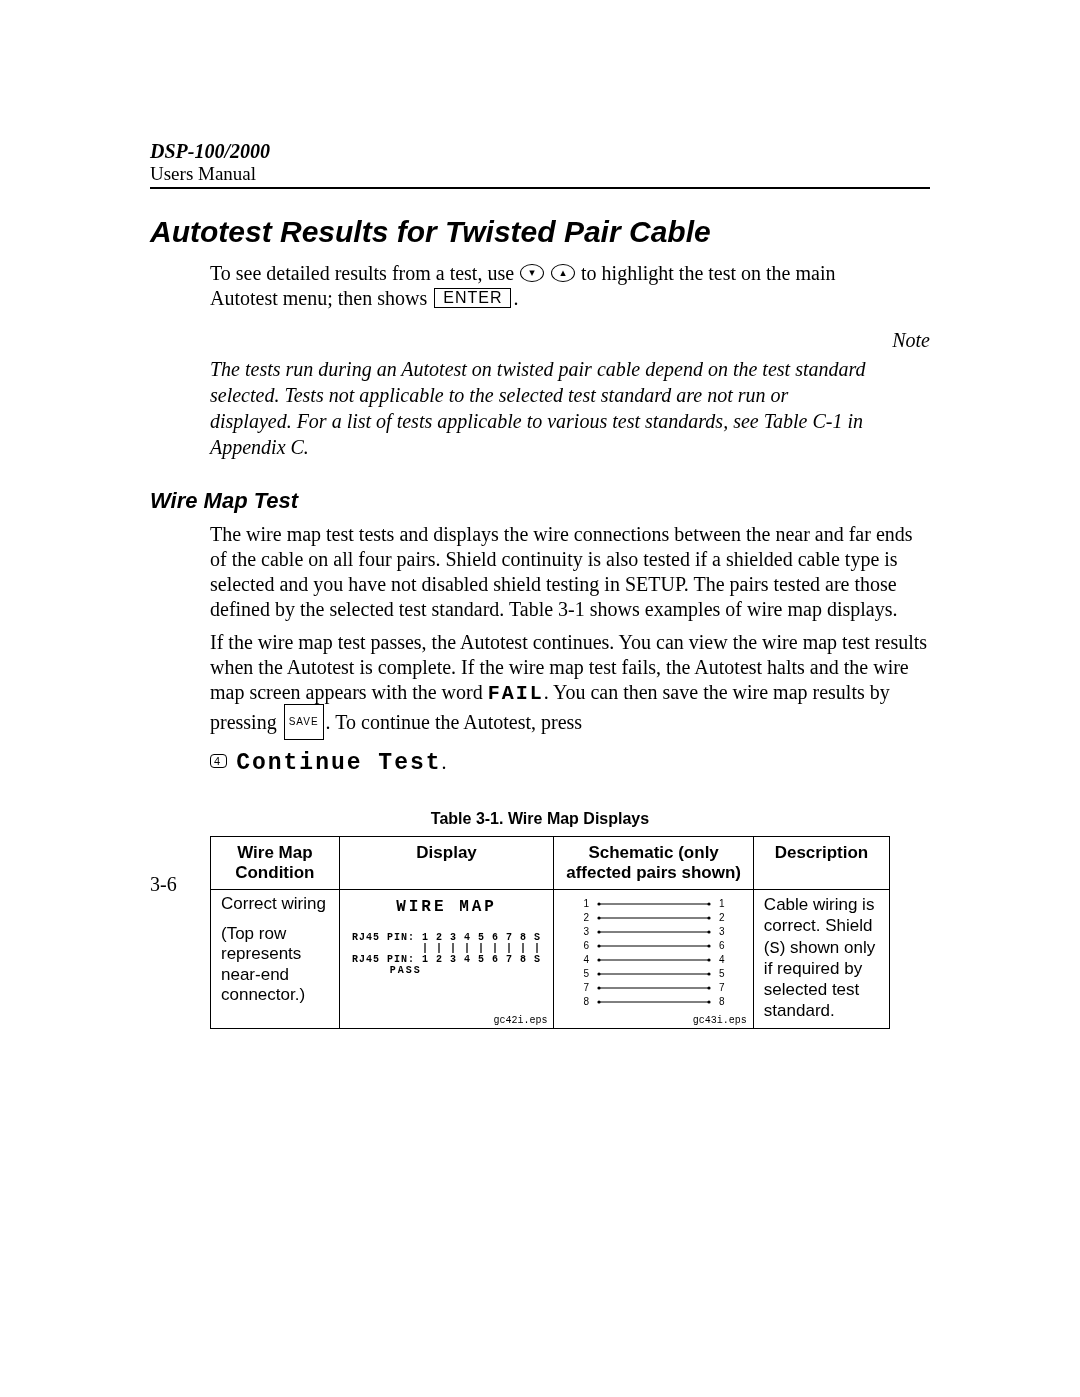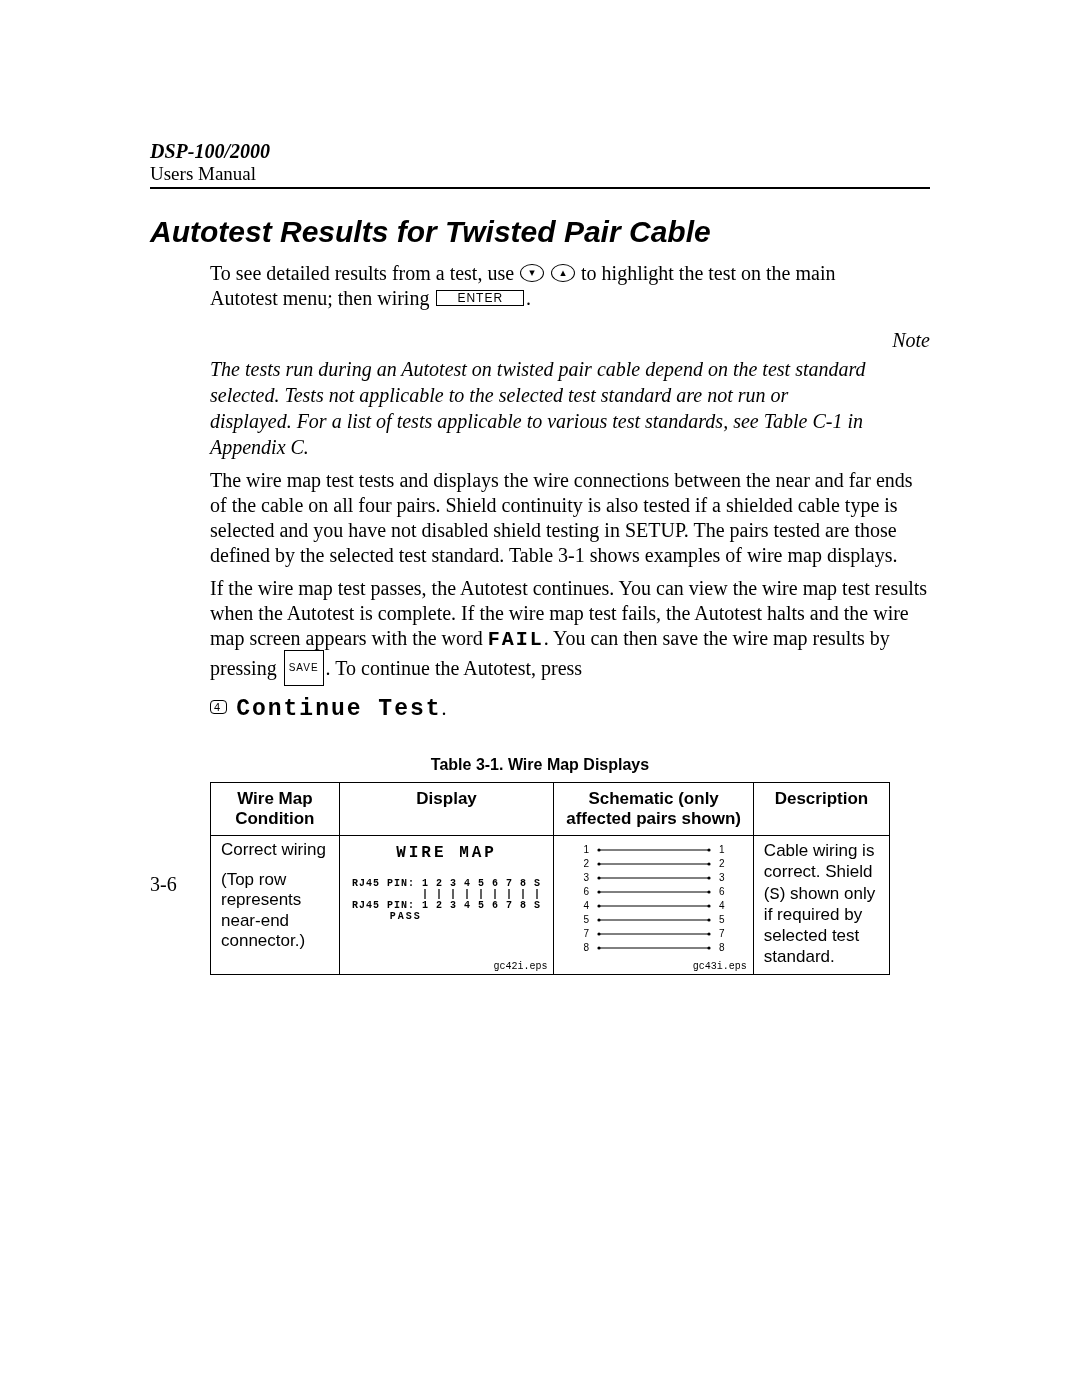--- a/index.html
+++ b/index.html
@@ -60,23 +60,23 @@
     font-size: 20px;
     line-height: 1.3;
     margin: 4px 60px 0 60px;
     text-align: left;
   }
   .inline-key {
     display: inline-block;
     vertical-align: middle;
     border: 1px solid #000;
     font-family: Arial, Helvetica, sans-serif;
-    font-size: 12px;
+    font-size: 16px;
     letter-spacing: 1px;
-    padding: 1px 20px;
+    padding: 1px 8px;
     margin: 0 2px;
     line-height: 1;
     position: relative;
     top: -2px;
   }
   .inline-key.small {
     font-size: 10px;
     padding: 12px 4px;
   }
   .oval-btn {
@@ -217,27 +217,28 @@
   </div>
 
   <div class="h1-title">Autotest Results for Twisted Pair Cable</div>
 
   <div class="body-text">
     <span>To see detailed results from a test, use </span>
     <span class="oval-btn"><span>▾</span></span>
     <span class="oval-btn"><span>▴</span></span>
     <span> to highlight the test on the main</span>
     <br>
-    <span>Autotest menu; then wiring </span>
+    <span>Autotest menu; then shows </span>
     <span class="inline-key">ENTER</span><span>.</span>
   </div>
 
   <div class="note-label">Note</div>
   <div class="note-body">The tests run during an Autotest on twisted pair cable depend on the test standard selected. Tests not applicable to the selected test standard are not run or displayed. For a list of tests applicable to various test standards, see Table C-1 in Appendix C.</div>
 
+  <div class="h2-title">Wire Map Test</div>
 
   <div class="body-text">The wire map test tests and displays the wire connections between the near and far ends of the cable on all four pairs. Shield continuity is also tested if a shielded cable type is selected and you have not disabled shield testing in SETUP. The pairs tested are those defined by the selected test standard. Table 3-1 shows examples of wire map displays.</div>
 
   <div class="body-text">
     <span>If the wire map test passes, the Autotest continues. You can view the wire map test results when the Autotest is complete. If the wire map test fails, the Autotest halts and the wire map screen appears with the word </span><span class="mono">FAIL</span><span>. You can then save the wire map results by pressing </span><span class="inline-key small">SAVE</span><span>. To continue the Autotest, press</span>
   </div>
   <div class="continue-line">
     <span class="softkey">4</span>
     <span class="continue-text">Continue Test</span><span>.</span>
   </div>

